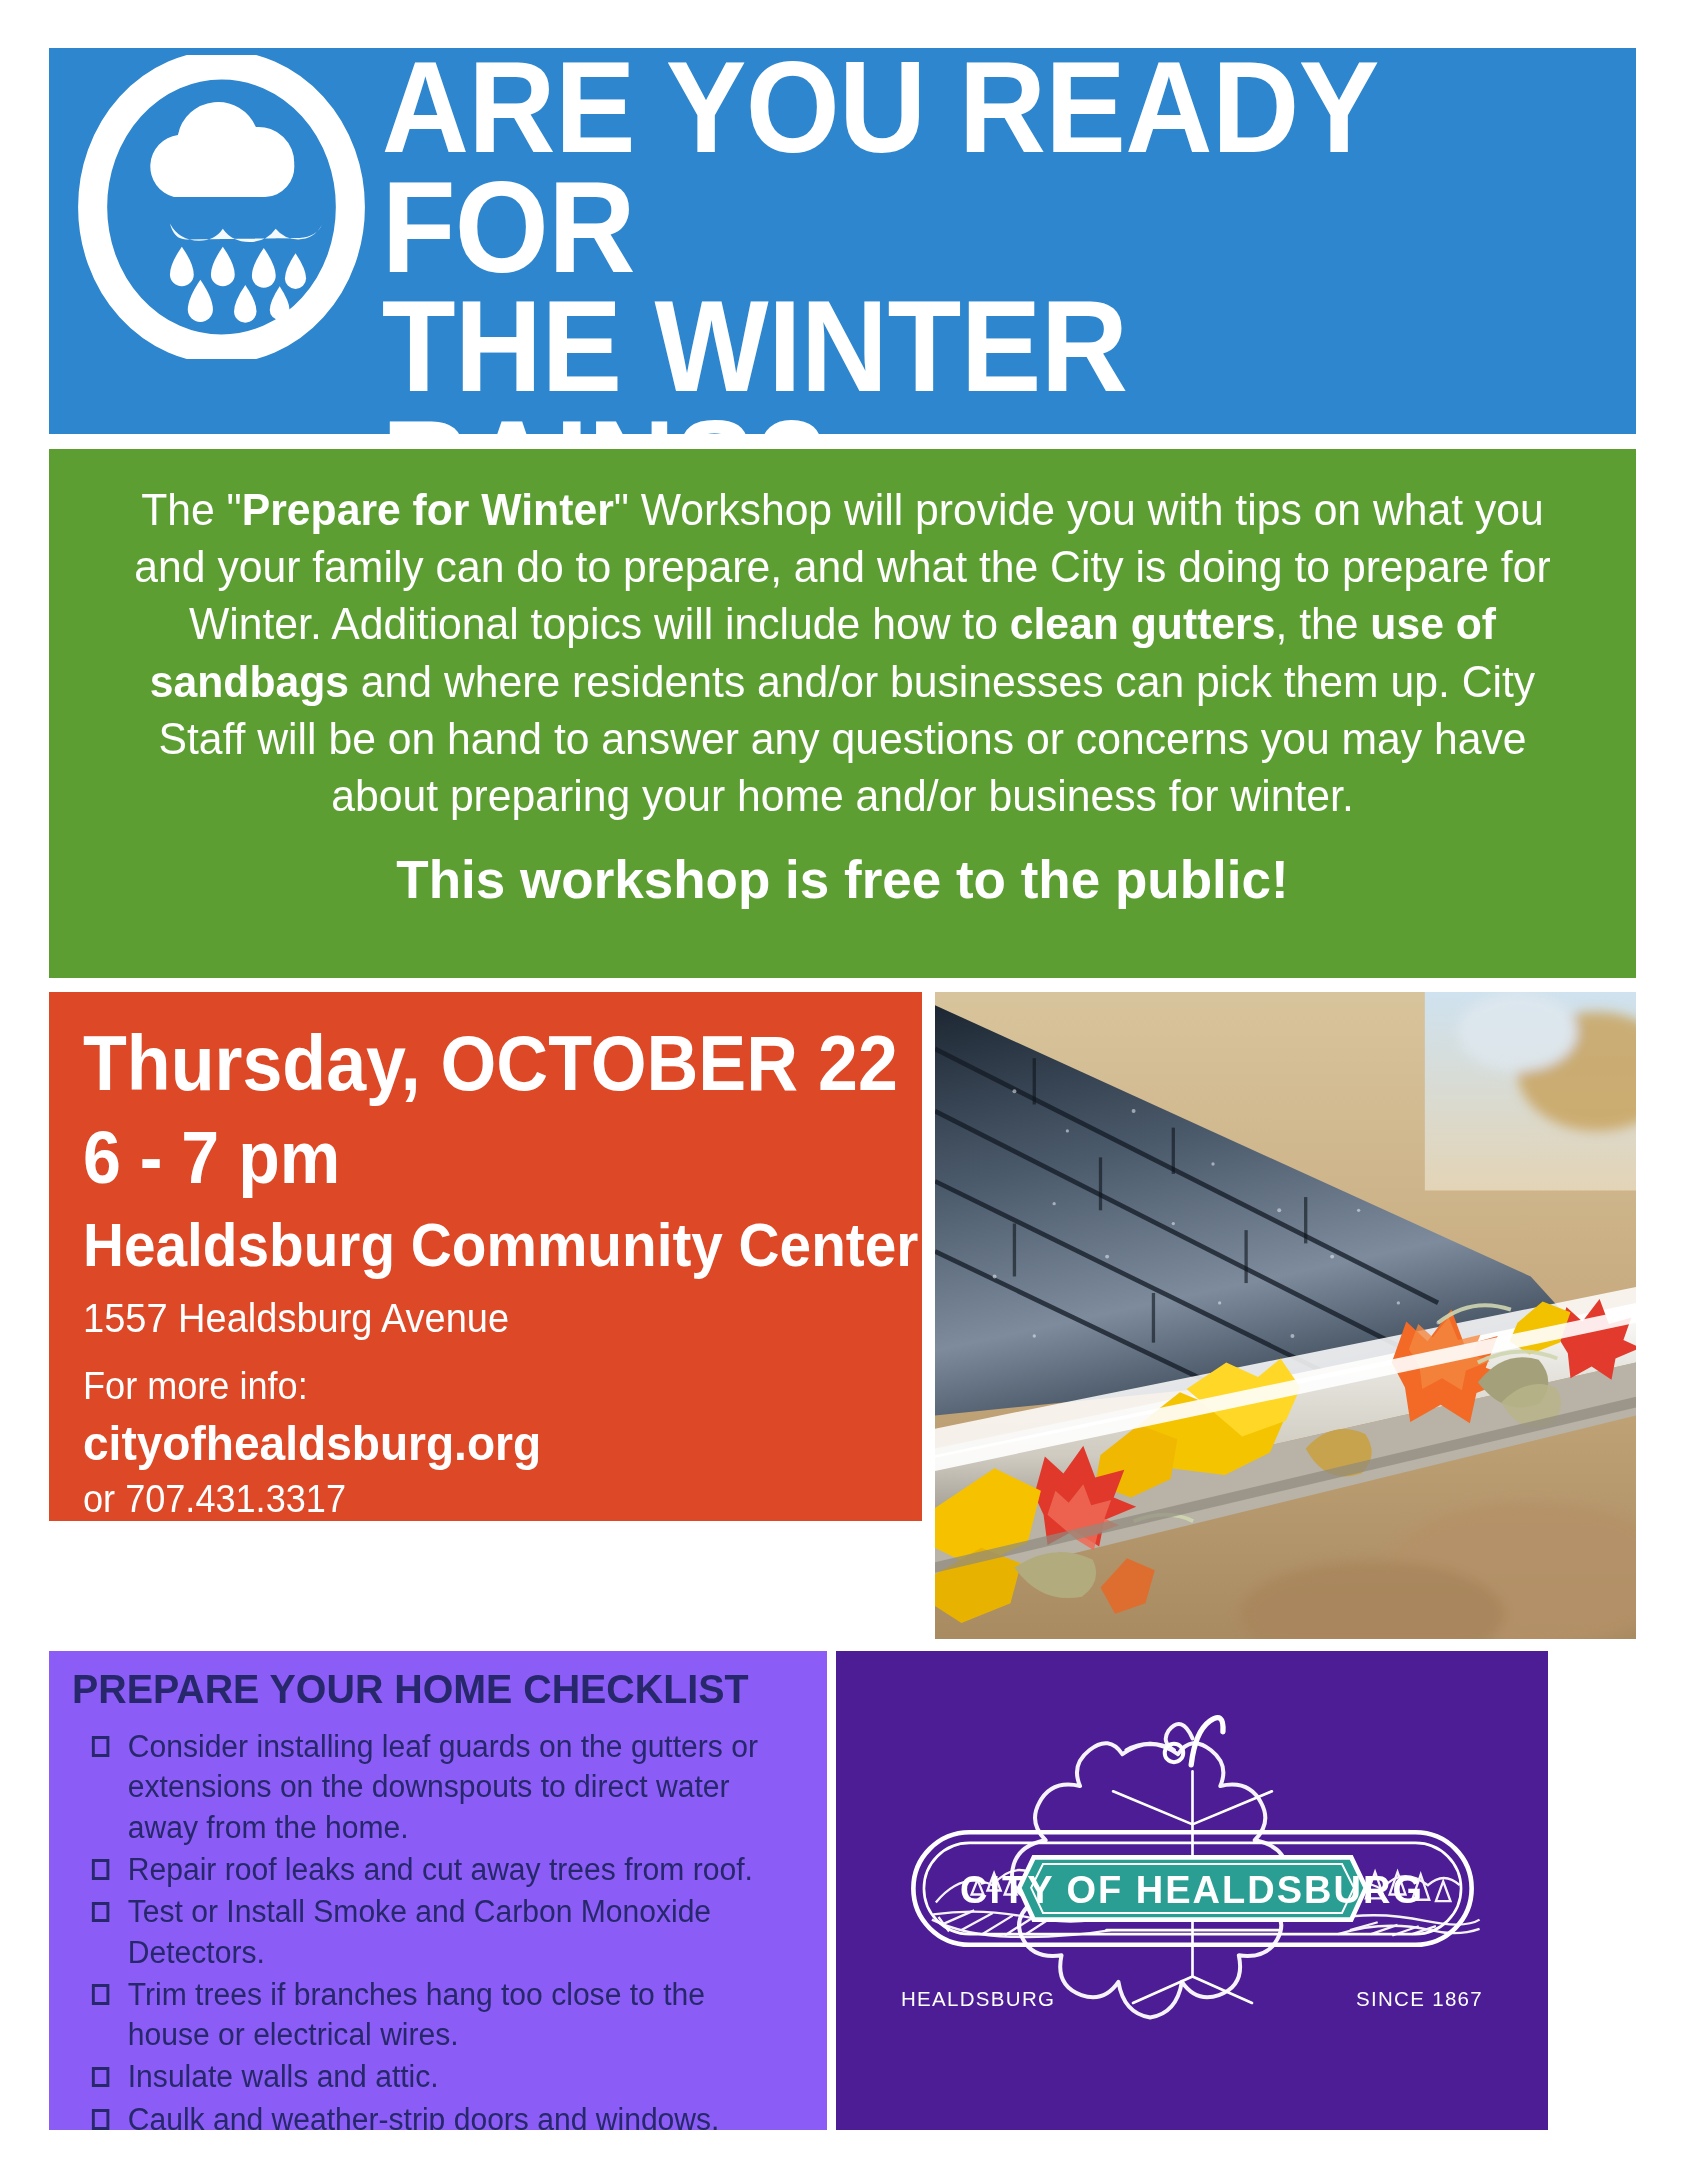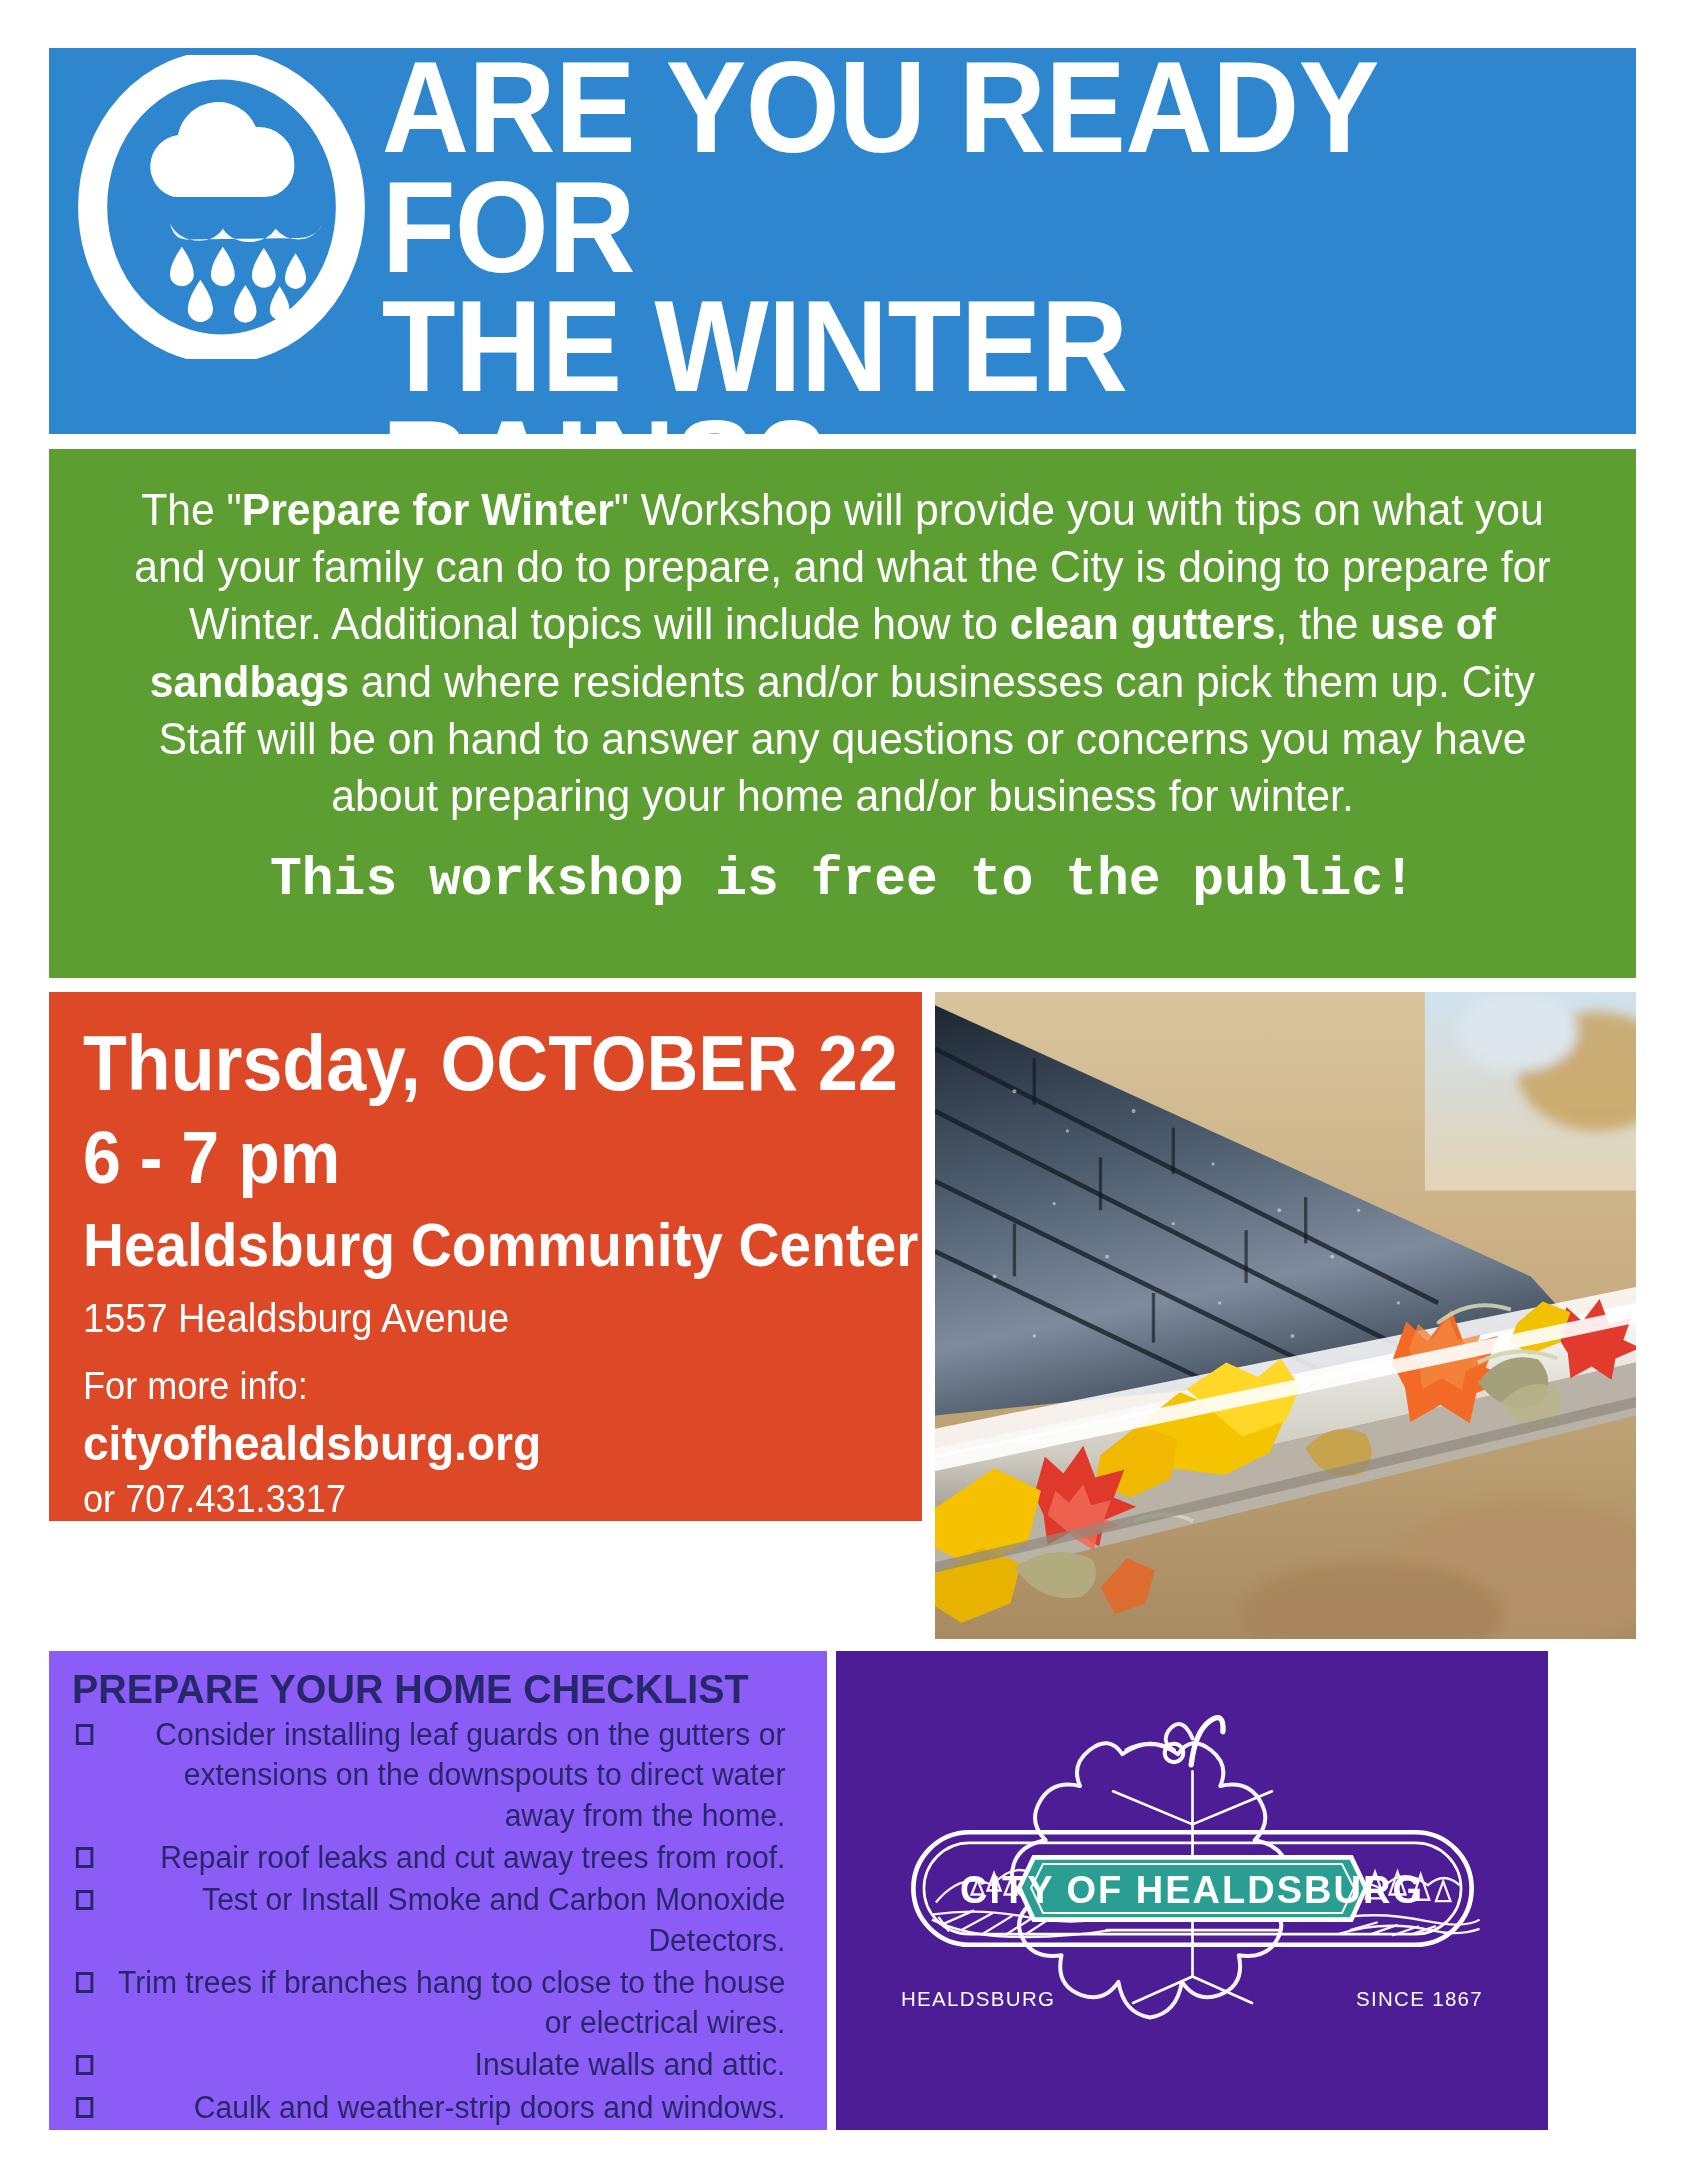--- a/index.html
+++ b/index.html
@@ -66,21 +66,21 @@
   .green-body {
     font-family: "Liberation Sans Narrow", "Liberation Sans", sans-serif;
     font-size: 44px;
     line-height: 1.30;
     transform: scaleX(0.97);
     font-weight: 500;
   }
   .green-body b { font-weight: bold; }
   .green-free {
     margin-top: 26.5px;
-    font-family: Liberation Mono, monospace;
+    font-family: Liberation Sans, sans-serif;
     font-size: 53px;
     font-weight: bold;
     line-height: 1.1;
   }
 
   
   .event {
     left: 49px; top: 992px; width: 873px; height: 529px;
     background: #dd4827;
     color: #ffffff;
@@ -165,21 +165,21 @@
   .checklist-title {
     font-family: "Liberation Sans Narrow", "Liberation Sans", sans-serif;
     font-weight: bold;
     font-size: 41px;
     line-height: 1.05;
     letter-spacing: 0px;
     transform: scaleX(0.96);
     transform-origin: left center;
     margin-bottom: 4px;
   }
-  .checklist ul { list-style: none; margin: 0; padding: 0; text-align: right; }
+  .checklist ul { list-style: none; margin: 16px; padding: 0; }
   .checklist li {
     position: relative;
     font-family: "Liberation Sans Narrow", "Liberation Sans", sans-serif;
     font-size: 31px;
     line-height: 1.30;
     padding-left: 41px;
     margin: 0 0 2px 0;
     transform: scaleX(0.97);
     transform-origin: left center;
     font-weight: 500;

